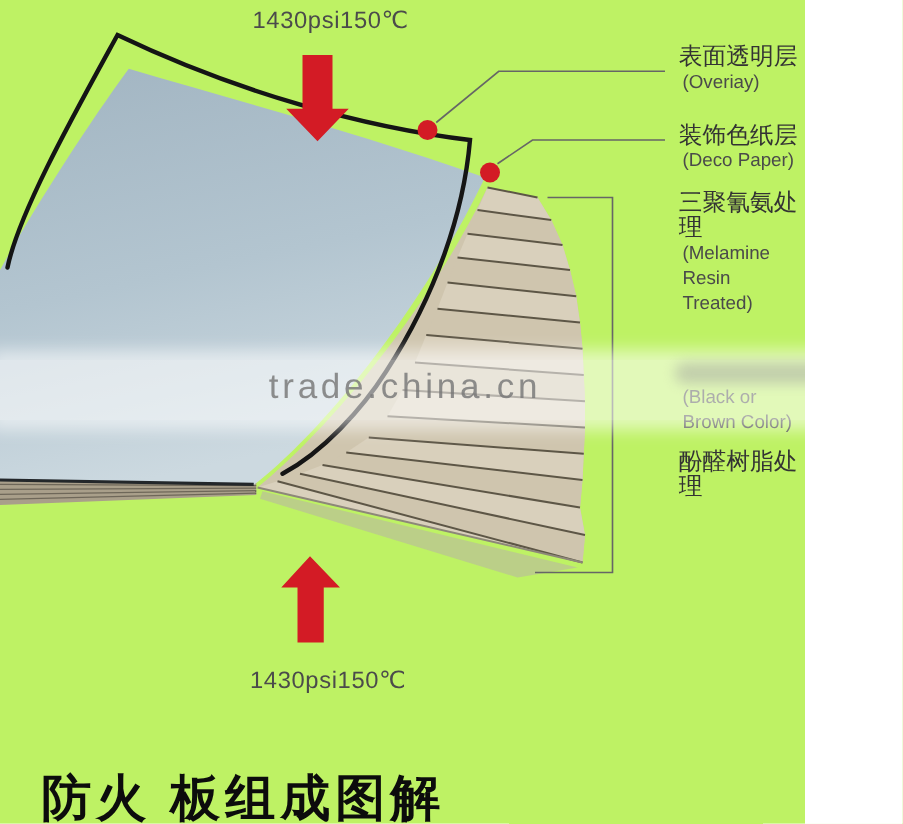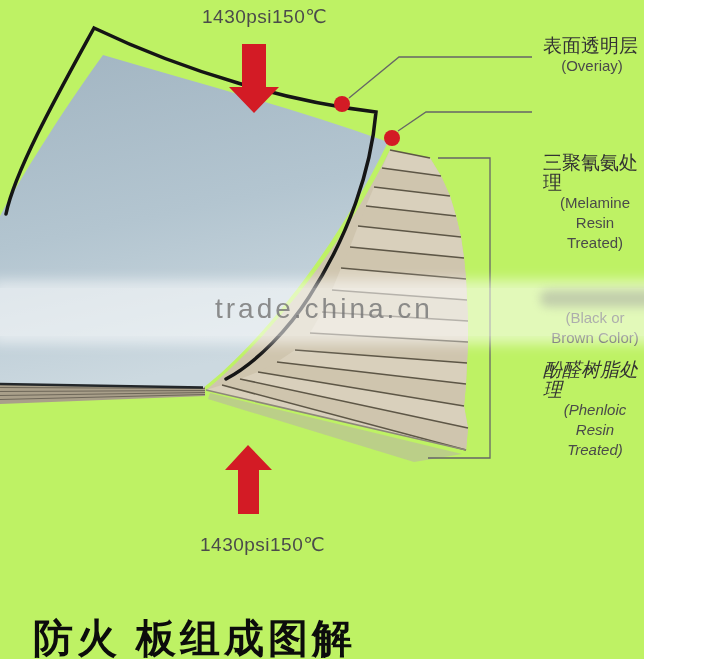--- a/index.html
+++ b/index.html
@@ -6,26 +6,26 @@
   .stage{
     position:relative;width:644px;height:659px;background:#bef264;overflow:hidden;
     font-family:"Liberation Sans","DejaVu Sans",sans-serif;
   }
   .stage svg{position:absolute;left:0;top:0;z-index:1;}
   .psi{position:absolute;font-size:19px;color:#4b4b4b;letter-spacing:.5px;z-index:3;}
   .psi.top{left:202px;top:5px;}
   .psi.bottom{left:200px;top:533px;}
   .layer-label{position:absolute;left:543px;z-index:2;color:#383838;line-height:20px;}
   .layer-label .zh{display:block;font-size:19px;color:#333;}
-  .layer-label .en{display:block;font-size:15px;color:#4a4a4a;padding-left:3px;text-align:center;}
+  .layer-label .en{display:block;font-size:15px;color:#4a4a4a;padding-left:3px;}
   .lab-overlay{top:36px;}
   .lab-deco{top:99px;}
   .lab-melamine{top:153px;}
   .lab-corecolor{top:308px;}
-  .lab-phenolic{top:360px;font-style:italic;}
+  .lab-phenolic{top:360px;}
   .wm-band{
     position:absolute;left:0;top:288px;width:722px;height:48px;z-index:4;
     background:rgba(255,255,255,.55);
     box-shadow:0 0 12px 8px rgba(255,255,255,.55);
   }
   .wm-text{
     position:absolute;left:215px;top:293px;z-index:5;
     font-size:28px;letter-spacing:3px;color:rgba(118,118,118,.82);
   }
   .smudge{
@@ -115,30 +115,33 @@
     <polygon points="242,44 266,44 266,87 279,87 254,113 229,87 242,87" fill="#d31b25"></polygon>
     <polygon points="248,445 272,470 259,470 259,514 238,514 238,470 225,470" fill="#d31b25"></polygon>
   </svg>
 
   <div class="psi top">1430psi150℃</div>
 
   <div class="layer-label lab-overlay">
     <span class="zh">表面透明层</span>
     <span class="en">(Overiay)</span>
   </div>
+  <div class="layer-label lab-deco">
+    <span class="zh">装饰色纸层</span>
+    <span class="en">(Deco Paper)</span>
+  </div>
   <div class="layer-label lab-melamine">
     <span class="zh">三聚氰氨处理</span>
     <span class="en">(Melamine Resin Treated)</span>
   </div>
   <div class="layer-label lab-corecolor">
     <span class="en">(Black or Brown Color)</span>
   </div>
   <div class="layer-label lab-phenolic">
     <span class="zh">酚醛树脂处理</span>
-    <span class="en">(Phenloic Resin Treated)</span>
   </div>
 
   <div class="wm-band"></div>
   <div class="smudge"></div>
   <div class="wm-text">trade.china.cn</div>
 
   <div class="psi bottom">1430psi150℃</div>
 
   <div class="page-title">防火 板组成图解</div>
 </div>

